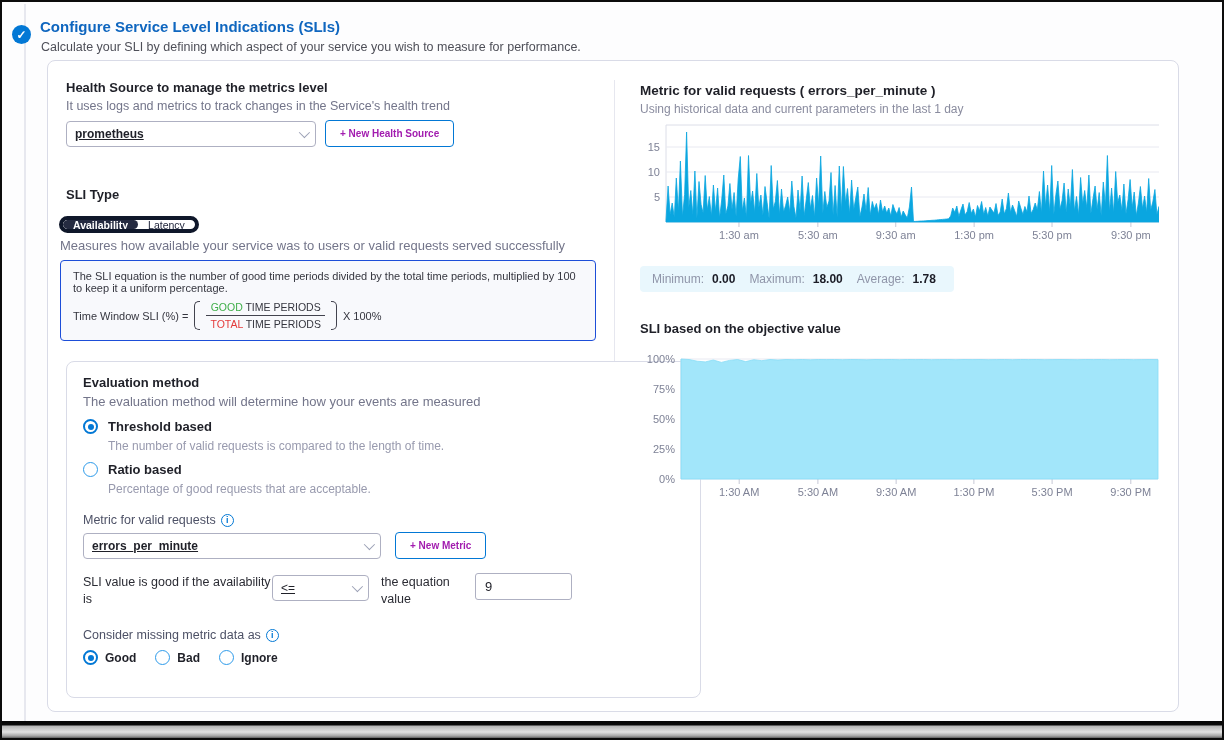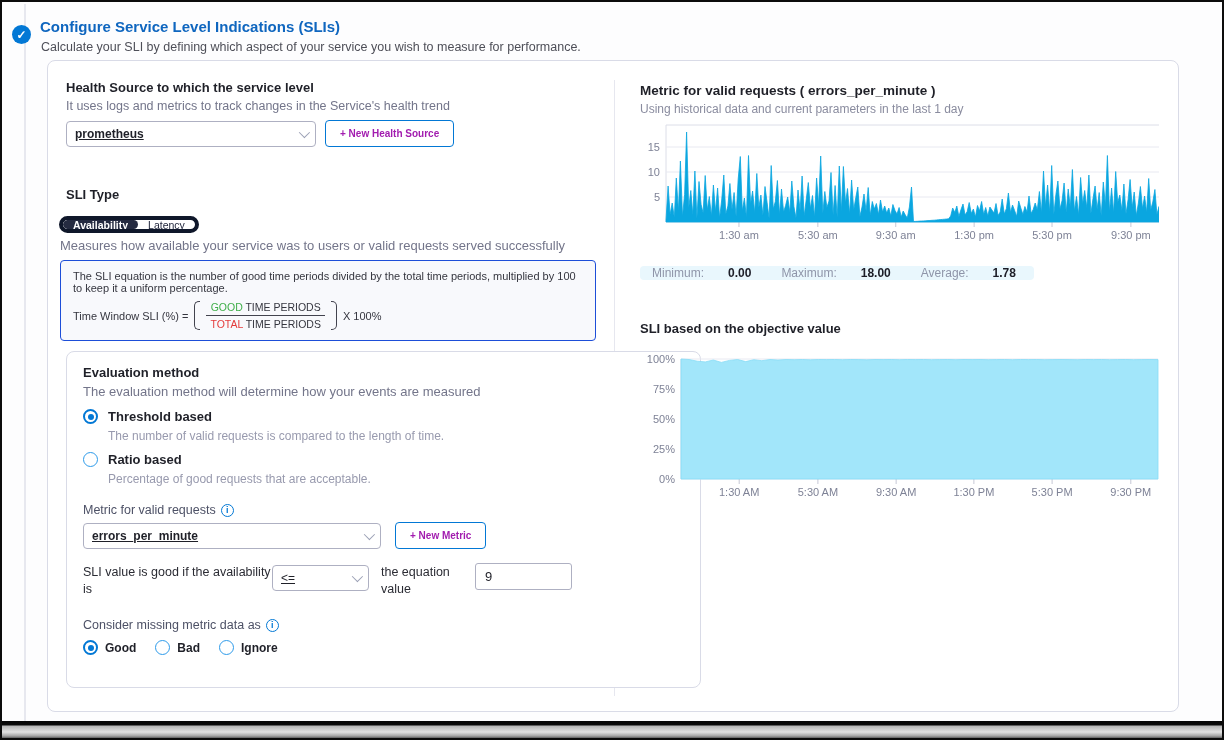--- a/index.html
+++ b/index.html
@@ -47,21 +47,21 @@
   .formula-row { display:flex; align-items:center; margin-top:7px; gap:6px; }
   .bracket { width:6px; align-self:stretch; }
   .bracket.l { border:1.4px solid #42434e; border-right:none; border-radius:5px 0 0 5px; }
   .bracket.r { border:1.4px solid #42434e; border-left:none; border-radius:0 5px 5px 0; }
   .fraction { text-align:center; font-size:10.5px; color:#35363f; }
   .fraction .num { border-bottom:1px solid #42434e; padding:0 4px 2px; }
   .fraction .den { padding:2px 4px 0; }
   .good-txt { color:#3fae49; }
   .total-txt { color:#e43b3b; }
 
-  .eval-card { position:absolute; left:18px; top:290px; width:635px; height:337px; border:1px solid #d9dbe7;
+  .eval-card { position:absolute; left:18px; top:300px; width:635px; height:337px; border:1px solid #d9dbe7;
                border-radius:8px; background:#fff; }
   .eval-title { position:absolute; left:16px; top:13px; }
   .eval-desc { position:absolute; left:16px; top:32px; font-size:13px; }
 
   .radio { width:15px; height:15px; border-radius:50%; border:1.5px solid #2e9bea; background:#fff;
            display:inline-block; position:relative; cursor:pointer; flex:none; }
   .radio.sel { border:2px solid #0278d5; }
   .radio.sel::after { content:""; position:absolute; left:2.5px; top:2.5px; width:6px; height:6px;
                       border-radius:50%; background:#0278d5; }
   .radio-row { position:absolute; display:flex; align-items:center; gap:10px; }
@@ -83,42 +83,42 @@
                border-radius:3px; font-size:13px; padding:0 9px; color:#1f2028; font-family:"Liberation Sans",sans-serif; }
   .missing-label { position:absolute; left:16px; top:266px; }
   .missing-row { position:absolute; left:16px; top:288px; display:flex; align-items:center; gap:7px; }
   .missing-row .radio-label { font-size:12px; margin-right:12px; }
 
   
   .r-title { position:absolute; left:592px; top:22px; font-size:13.5px; font-weight:bold; color:#1f2028; }
   .r-subtitle { position:absolute; left:592px; top:41px; font-size:12px; color:#8a8c9f; }
   .chart1 { position:absolute; left:595px; top:62px; }
   .stats-pill { position:absolute; left:592px; top:205px; background:#e9f7fd; border-radius:4px;
-                display:inline-flex; align-items:center; gap:24px; padding:0 12px; font-size:12px; }
+                display:inline-flex; align-items:center; gap:8px; padding:6px 12px; font-size:12px; }
   .stat-label { color:#8f95a9; }
   .stat-value { color:#1c1d27; font-weight:bold; margin-right:6px; }
   .sli-title { position:absolute; left:592px; top:260px; font-size:13px; font-weight:bold; color:#1f2028; }
   .chart2 { position:absolute; left:595px; top:288px; }
 
   .bottom-chrome { position:absolute; left:0; top:719px; width:100%; height:17px;
     background:linear-gradient(to bottom,#050505 0px,#0a0a0a 4px,#b5b5b5 5px,#e3e3e3 11px,#a5a5a5 15px,#5f5f5f 17px); }
 </style>
 </head>
 <body>
 
 <div id="page">
   <div class="stepper-line"></div>
   <div class="check-circle">✓</div>
   <div class="page-title">Configure Service Level Indications (SLIs)</div>
   <div class="page-subtitle">Calculate your SLI by defining which aspect of your service you wish to measure for performance.</div>
 
   <div class="card">
     <div class="col-divider"></div>
 
-    <div class="h-label hs-label">Health Source to which the service level</div>
+    <div class="h-label hs-label">Health Source to manage the metrics level</div>
     <div class="h-desc hs-desc">It uses logs and metrics to track changes in the Service's health trend</div>
     <div class="dropdown hs-dd">
       <span class="dd-val">prometheus</span>
       <span class="chev"></span>
     </div>
     <div class="btn-outline hs-btn">+ New Health Source</div>
 
     <div class="h-label slitype-label">SLI Type</div>
     <div class="pill-toggle">
       <span class="pill-opt sel">Availability</span>

